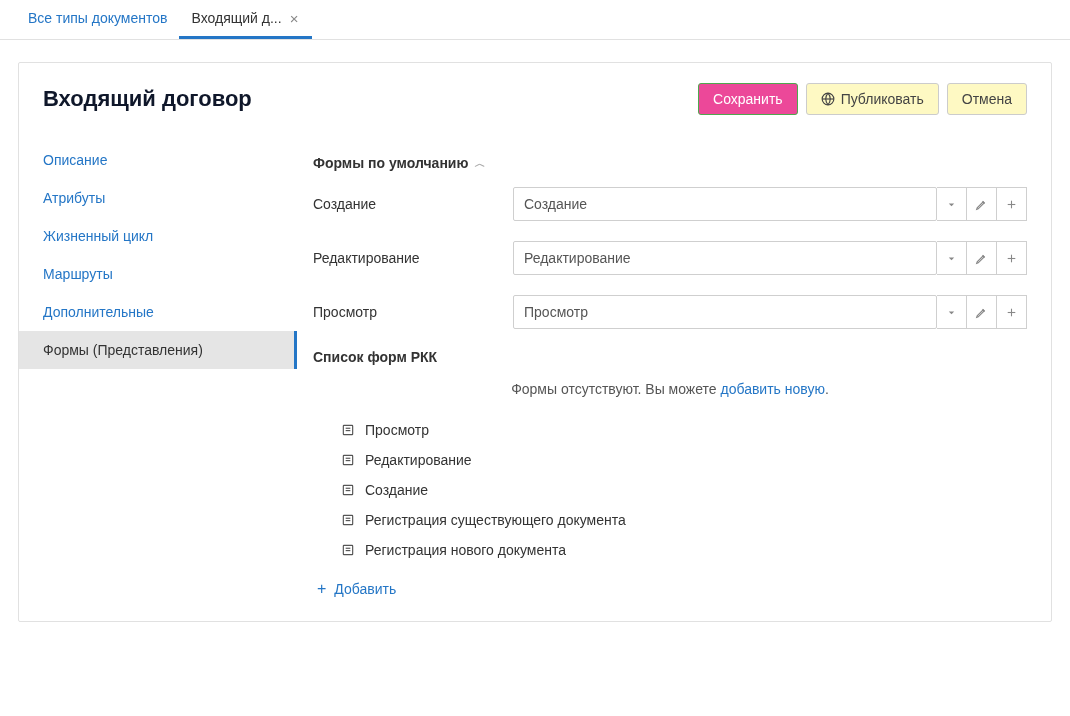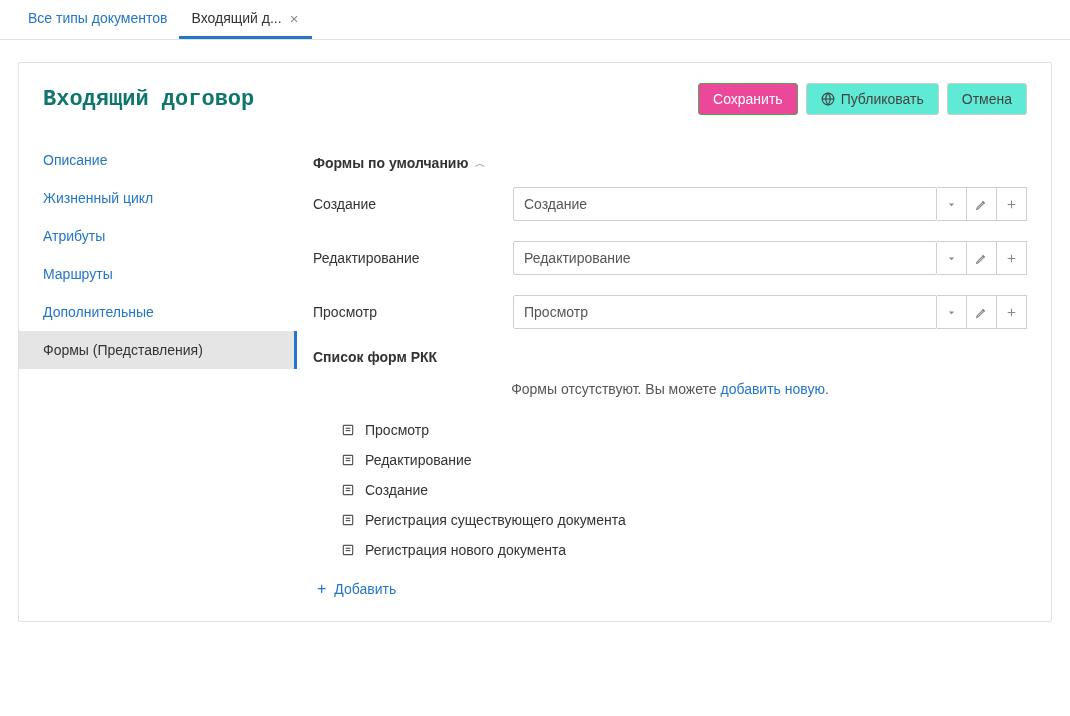--- a/index.html
+++ b/index.html
@@ -11,23 +11,23 @@
   .tab { display: flex; align-items: center; padding: 0 12px; cursor: pointer; color: #2476c6; border-bottom: 3px solid transparent; gap: 6px; }
   .tab.active { color: #333; border-bottom-color: #2476c6; }
   .tab .close-x { color: #888; font-size: 15px; line-height: 1; padding: 0 2px; }
 
   
   .page-wrap { padding: 22px 18px; }
   .card { border: 1px solid #e1e1e1; border-radius: 2px; background: #fff; }
 
   
   .card-header { display: flex; align-items: center; justify-content: space-between; padding: 20px 24px 18px 24px; }
-  .title { font-size: 22px; font-weight: 700; color: #0f766e; font-family: Liberation Mono, monospace; }
+  .title { font-size: 22px; font-weight: 700; color: #0f172a; }
   .header-actions { display: flex; gap: 8px; }
-  .btn { display: inline-flex; align-items: center; gap: 6px; padding: 7px 14px; border: 1px solid #ccc; background: #5eead4; border-radius: 3px; cursor: pointer; font-size: 14px; color: #444; }
+  .btn { display: inline-flex; align-items: center; gap: 6px; padding: 7px 14px; border: 1px solid #ccc; background: #fef9c3; border-radius: 3px; cursor: pointer; font-size: 14px; color: #444; }
   .btn.primary { background: #ec4899; border-color: #4fa74f; color: #fff; }
   .btn .globe { width: 14px; height: 14px; }
 
   
   .card-body { display: flex; }
   .sidenav { width: 278px; padding: 8px 0 24px 0; }
   .sidenav-item { display: block; padding: 11px 24px; color: #2476c6; cursor: pointer; }
   .sidenav-item.active { color: #333; border-right: 3px solid #2476c6; background: #e5e5e5; }
 
   .main { flex: 1; padding: 16px 24px 24px 16px; }
@@ -87,22 +87,22 @@
         <button class="btn">
           <span>Отмена</span>
         </button>
       </div>
     </div>
 
     <div class="card-body">
 
       <div class="sidenav">
         <a class="sidenav-item"><span>Описание</span></a>
+        <a class="sidenav-item"><span>Атрибуты</span></a>
         <a class="sidenav-item"><span>Жизненный цикл</span></a>
-        <a class="sidenav-item"><span>Атрибуты</span></a>
         <a class="sidenav-item"><span>Маршруты</span></a>
         <a class="sidenav-item"><span>Дополнительные</span></a>
         <a class="sidenav-item active"><span>Формы (Представления)</span></a>
       </div>
 
       <div class="main">
 
         <div class="section-title">
           <span>Формы по умолчанию</span>
           <span class="chev">︿</span>

